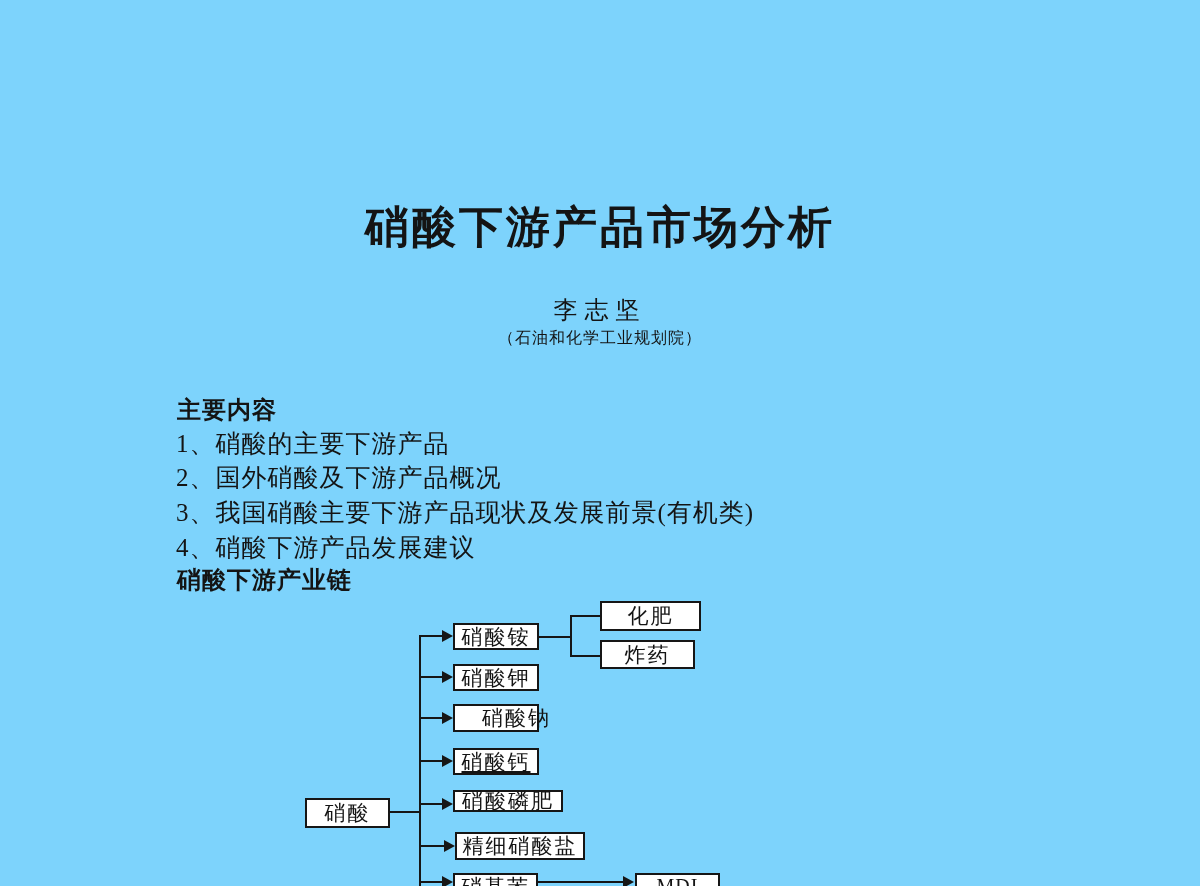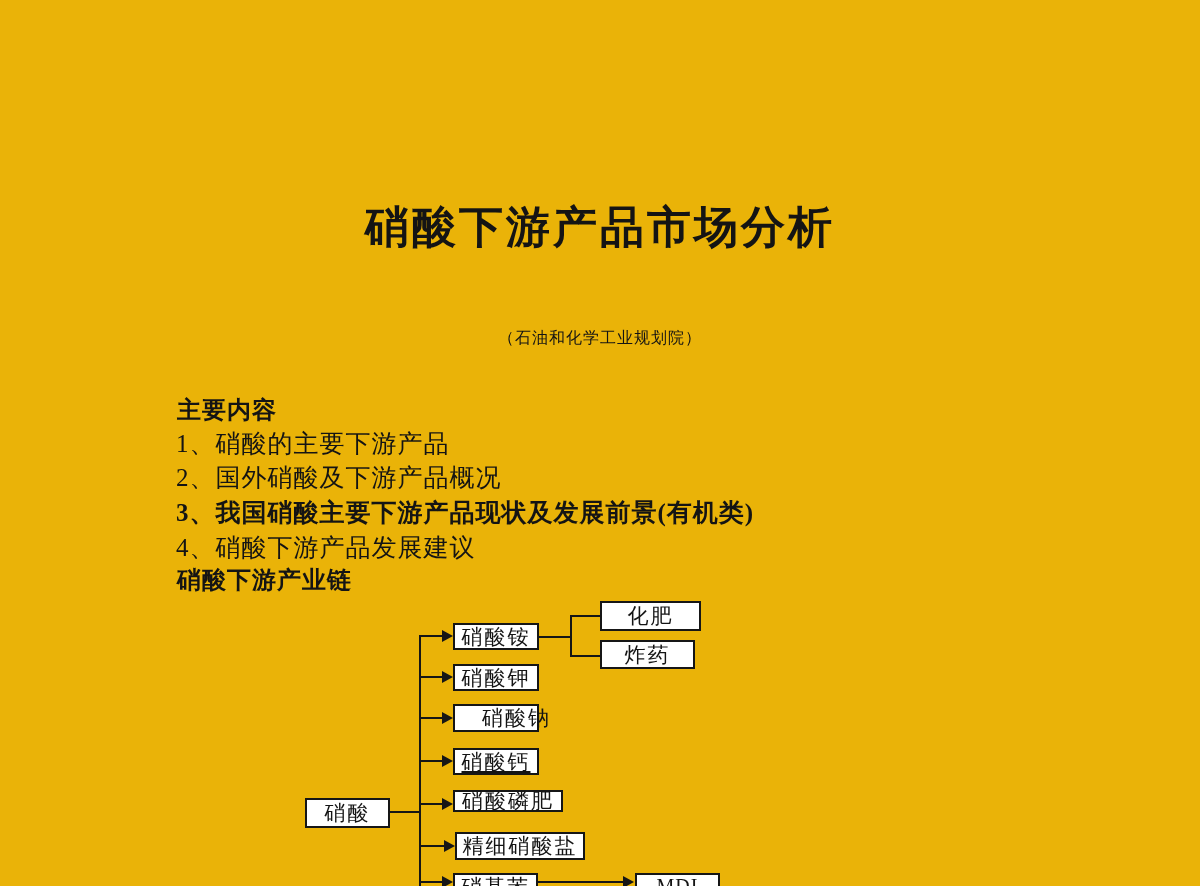--- a/index.html
+++ b/index.html
@@ -1,19 +1,19 @@
 <!DOCTYPE html>
 <html><head>
 <meta charset="utf-8">
 <style>
   html,body{margin:0;padding:0;background:#ffffff;}
   .page{
     position:relative;
     width:1200px;height:886px;
-    background:#eab308;
+    background:#7dd3fc;
     overflow:hidden;
     font-family:"Liberation Serif","DejaVu Serif",serif;
     color:#141414;
   }
   
   .title{
     position:absolute;left:0;right:0;top:198px;
     text-align:center;
     font-size:44px;font-weight:700;
     letter-spacing:3px;
@@ -29,21 +29,21 @@
     font-size:16px;letter-spacing:1px;
   }
   .contents-heading{
     position:absolute;left:177px;top:394px;
     font-family:"Liberation Sans","DejaVu Sans",sans-serif;
     font-size:24px;font-weight:700;letter-spacing:1px;
   }
   .ci{position:absolute;left:176px;font-size:25px;letter-spacing:1px;}
   .ci1{top:427px;}
   .ci2{top:461px;}
-  .ci3{top:496px;font-weight:bold;}
+  .ci3{top:496px;}
   .ci4{top:531px;}
   .diagram-heading{
     position:absolute;left:177px;top:564px;
     font-family:"Liberation Sans","DejaVu Sans",sans-serif;
     font-size:24px;font-weight:700;letter-spacing:1px;
   }
   
   .box{
     position:absolute;box-sizing:border-box;
     border:2px solid #161616;background:#ffffff;
@@ -89,20 +89,21 @@
   
   .mdi{left:635px;top:873px;width:85px;height:27px;font-size:20px;letter-spacing:1px;}
   .a-mdi{left:537px;top:881px;width:87px;} .h-mdi{left:623px;top:876px;}
 </style>
 </head>
 <body>
 
 <div class="page">
 
   <div class="title">硝酸下游产品市场分析</div>
+  <div class="author">李志坚</div>
   <div class="affiliation">（石油和化学工业规划院）</div>
 
   <div class="contents-heading">主要内容</div>
   <div class="ci ci1">1、硝酸的主要下游产品</div>
   <div class="ci ci2">2、国外硝酸及下游产品概况</div>
   <div class="ci ci3">3、我国硝酸主要下游产品现状及发展前景(有机类)</div>
   <div class="ci ci4">4、硝酸下游产品发展建议</div>
   <div class="diagram-heading">硝酸下游产业链</div>
 
   <div class="box n-root">硝酸</div>

